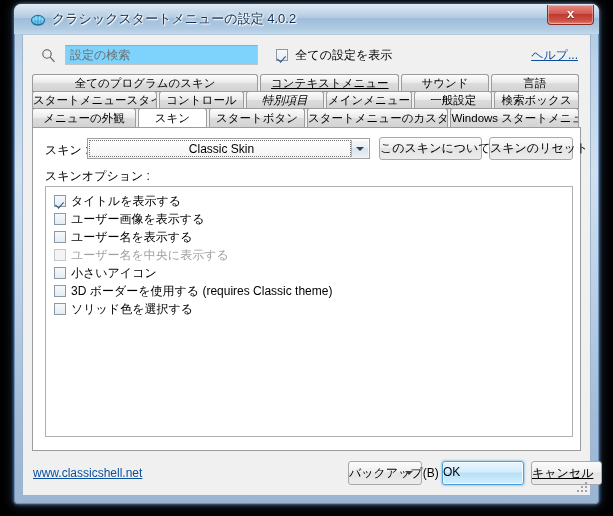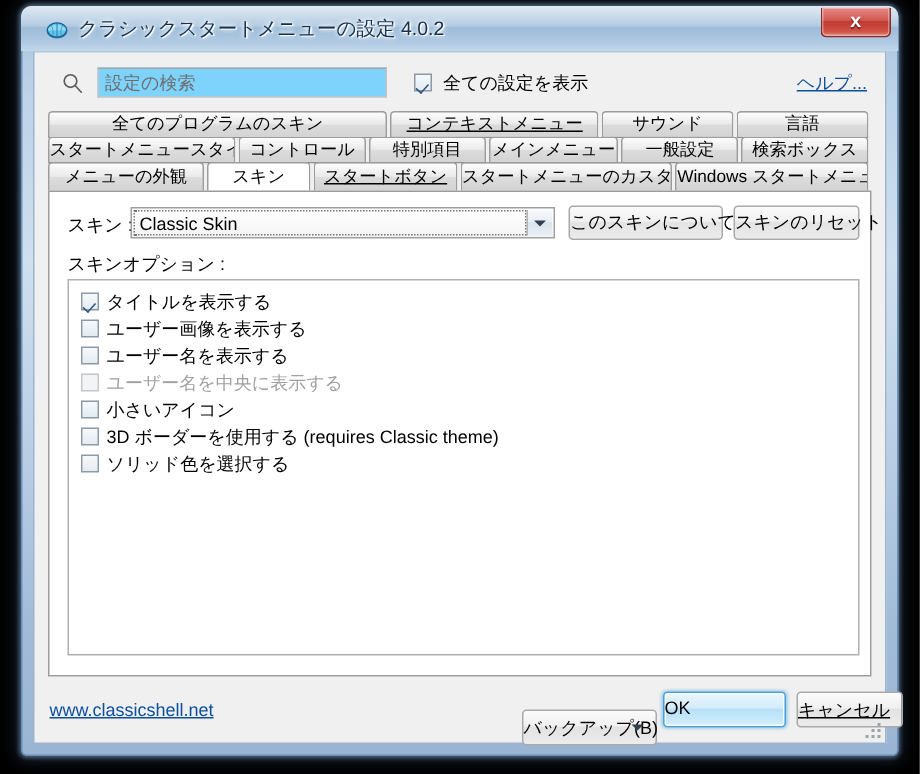--- a/index.html
+++ b/index.html
@@ -237,20 +237,21 @@
     font-size: 12px;
     color: #000000;
   }
   .combo {
     position: absolute;
     left: 54px; top: 10px;
     width: 283px; height: 21px;
     background: linear-gradient(to bottom, #ffffff 0%, #f4f4f4 100%);
     border: 1px solid #a0a0a0;
     box-sizing: border-box;
+    text-align: center;
   }
   .combo-inner {
     position: absolute;
     left: 1px; top: 1px; right: 18px; bottom: 1px;
     border: 1px dotted #767676;
     box-sizing: border-box;
     font-size: 12px;
     color: #000000;
     line-height: 17px;
     padding-left: 3px;
@@ -336,22 +337,22 @@
   .site-link {
     position: absolute;
     left: 10px; top: 15px;
     font-size: 12px;
     color: #0b4f9e;
     text-decoration: underline;
     cursor: pointer;
   }
   .btn-backup {
     position: absolute;
-    left: 325px; top: 22px;
-    width: 90px; height: 24px;
+    left: 325px; top: 10px;
+    width: 74px; height: 24px;
     line-height: 22px;
     padding-right: 4px;
   }
   .btn-backup .arrow-down {
     left: auto; right: 8px; margin-left: 0;
   }
   .btn-ok {
     position: absolute;
     left: 419px; top: 10px;
     width: 82px; height: 24px;
@@ -422,29 +423,29 @@
     <div class="tabstrip">
       <div class="tabrow r1">
           <div class="tab" style="width: 228px;">全てのプログラムのスキン</div>
           <div class="tab" style="width: 140px; text-decoration: underline;">コンテキストメニュー</div>
           <div class="tab" style="width: 88px;">サウンド</div>
           <div class="tab" style="width: 89px;">言語</div>
         </div>
       <div class="tabrow r2">
           <div class="tab" style="width: 127px;">スタートメニュースタイル</div>
           <div class="tab" style="width: 86px;">コントロール</div>
-          <div class="tab" style="width: 79px;">特別項目</div>
+          <div class="tab" style="width: 79px; font-style: italic;">特別項目</div>
           <div class="tab" style="width: 88px;">メインメニュー</div>
           <div class="tab" style="width: 79px;">一般設定</div>
           <div class="tab" style="width: 86px;">検索ボックス</div>
         </div>
       <div class="tabrow r3">
           <div class="tab" style="width: 105px;">メニューの外観</div>
           <div class="tab selected" style="width: 70px;">スキン</div>
-          <div class="tab" style="width: 97px; text-decoration: underline;">スタートボタン</div>
+          <div class="tab" style="width: 97px;">スタートボタン</div>
           <div class="tab" style="width: 143px;">スタートメニューのカスタマイズ</div>
           <div class="tab" style="width: 130px;">Windows スタートメニュー</div>
         </div>
     </div>
 
     <div class="panel">
       <div class="skin-label">スキン :</div>
 
       <div class="combo">
         <div class="combo-inner">Classic Skin</div>

